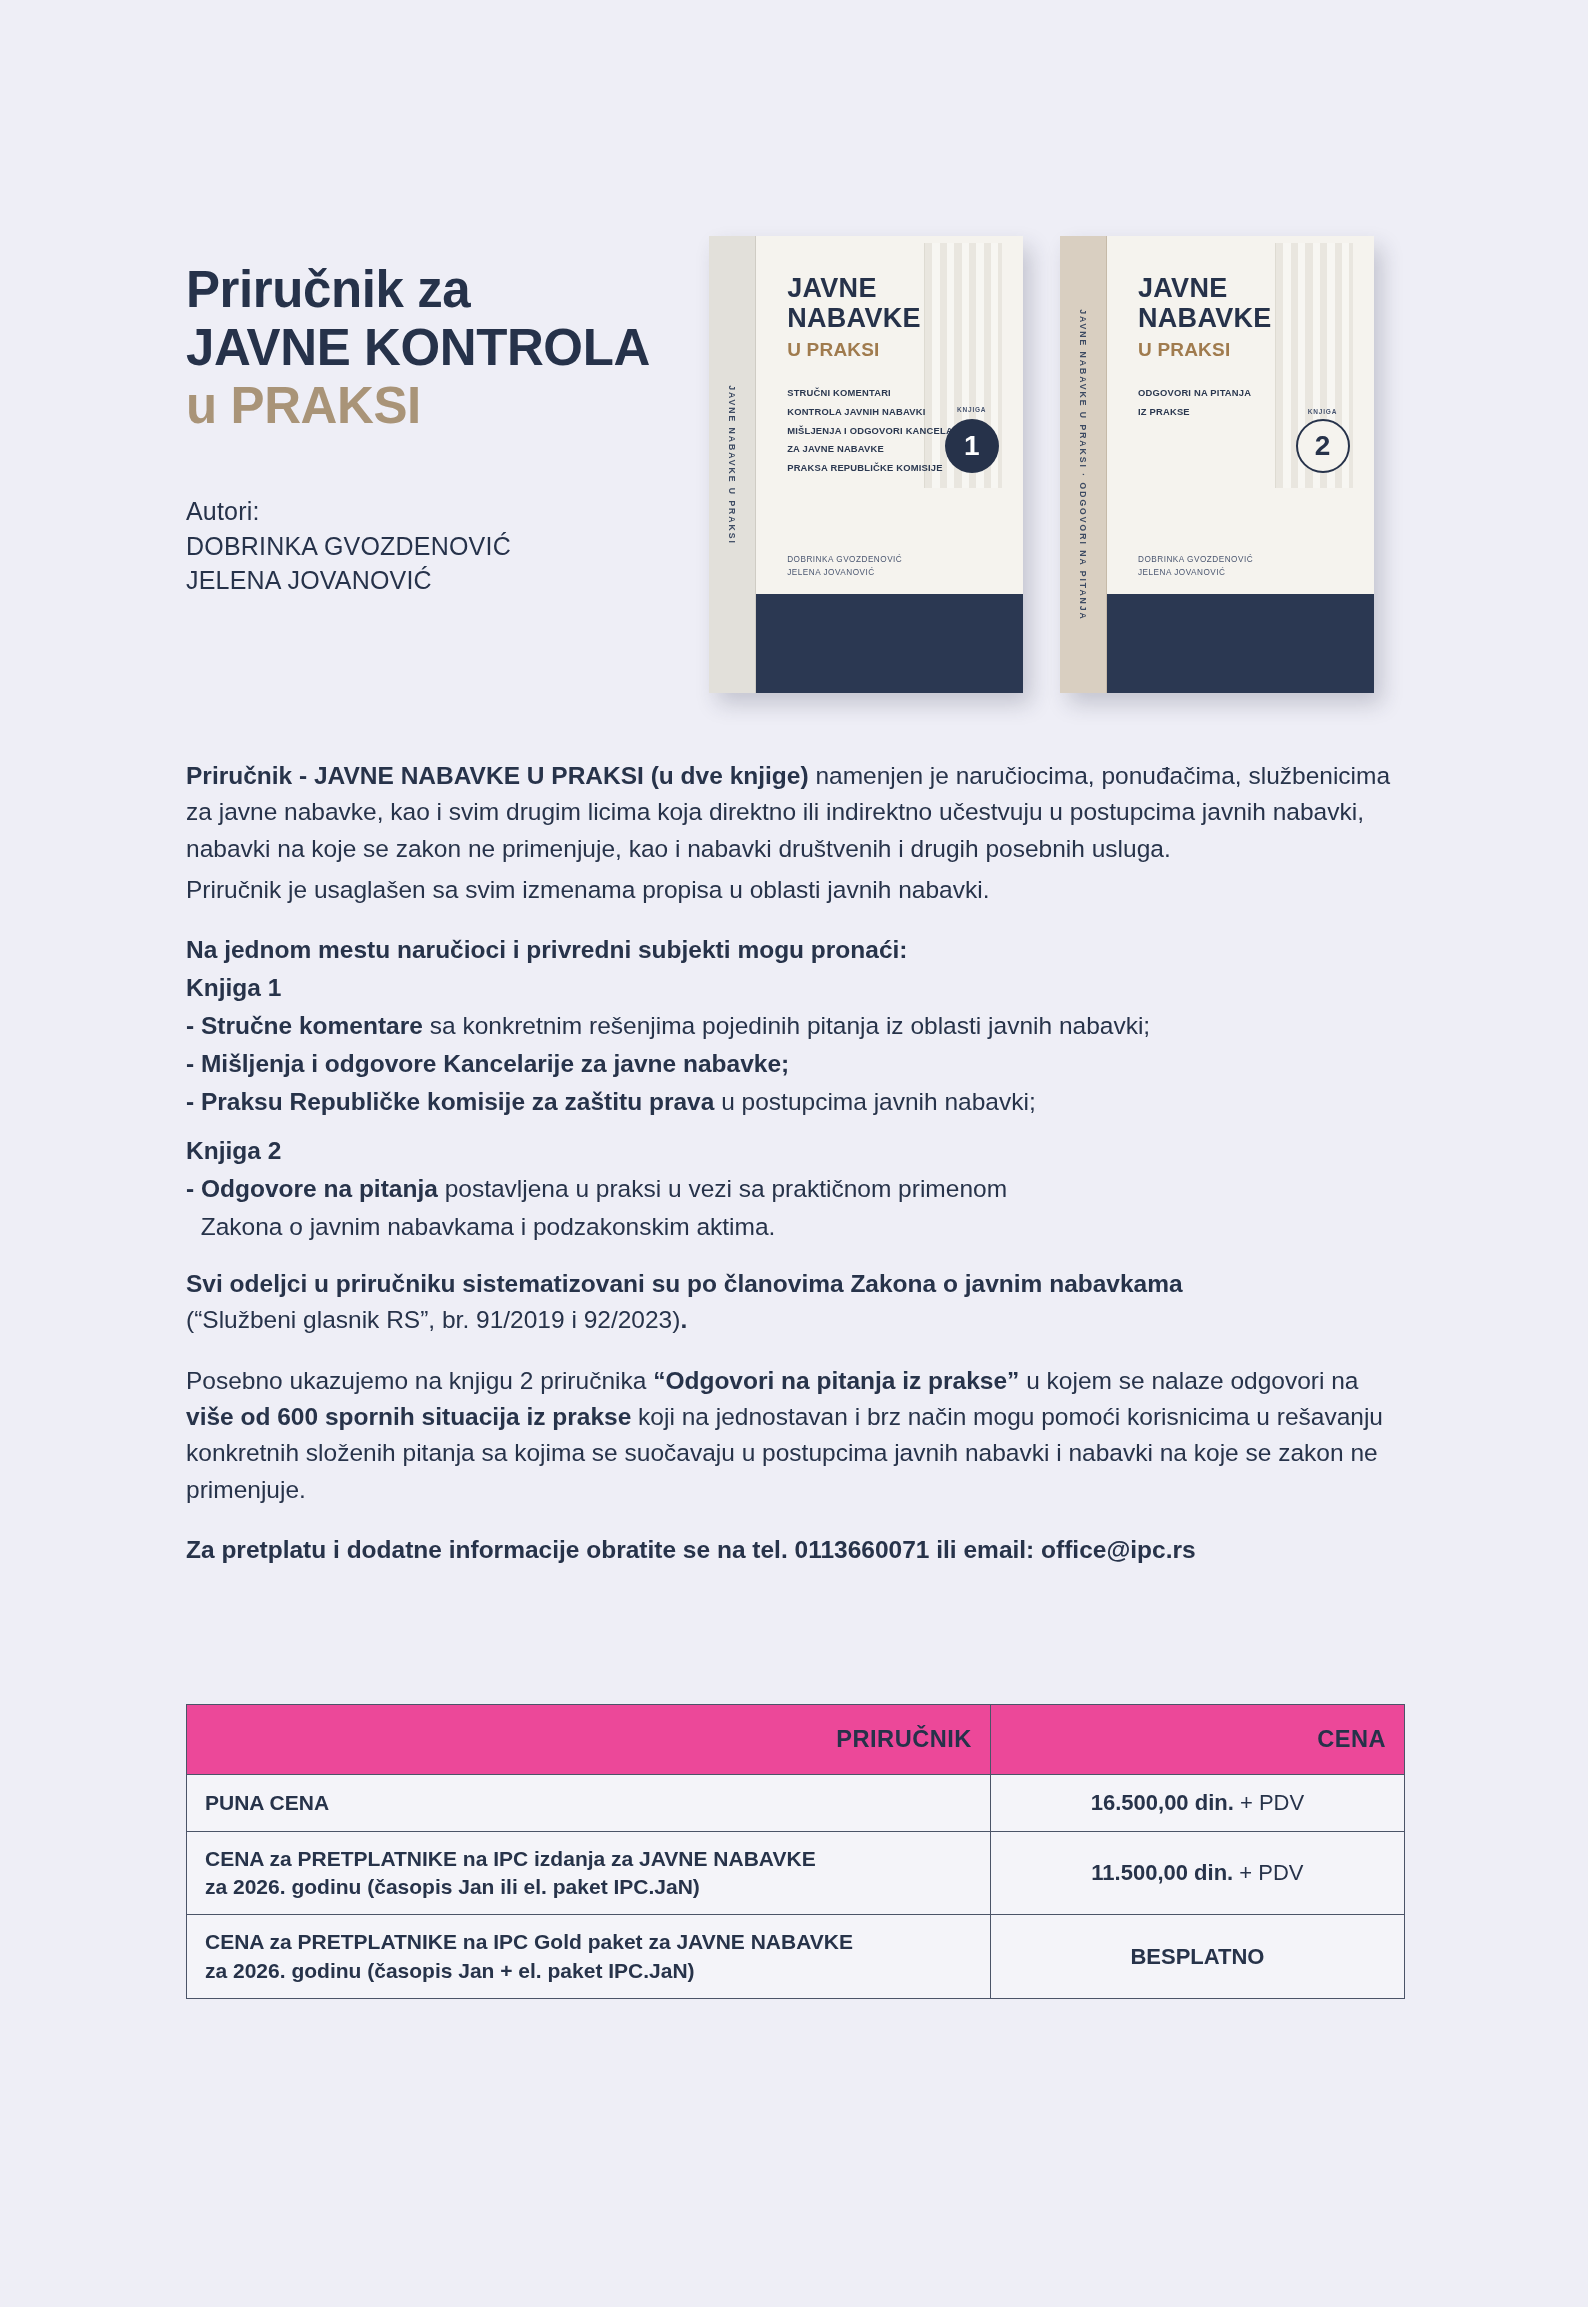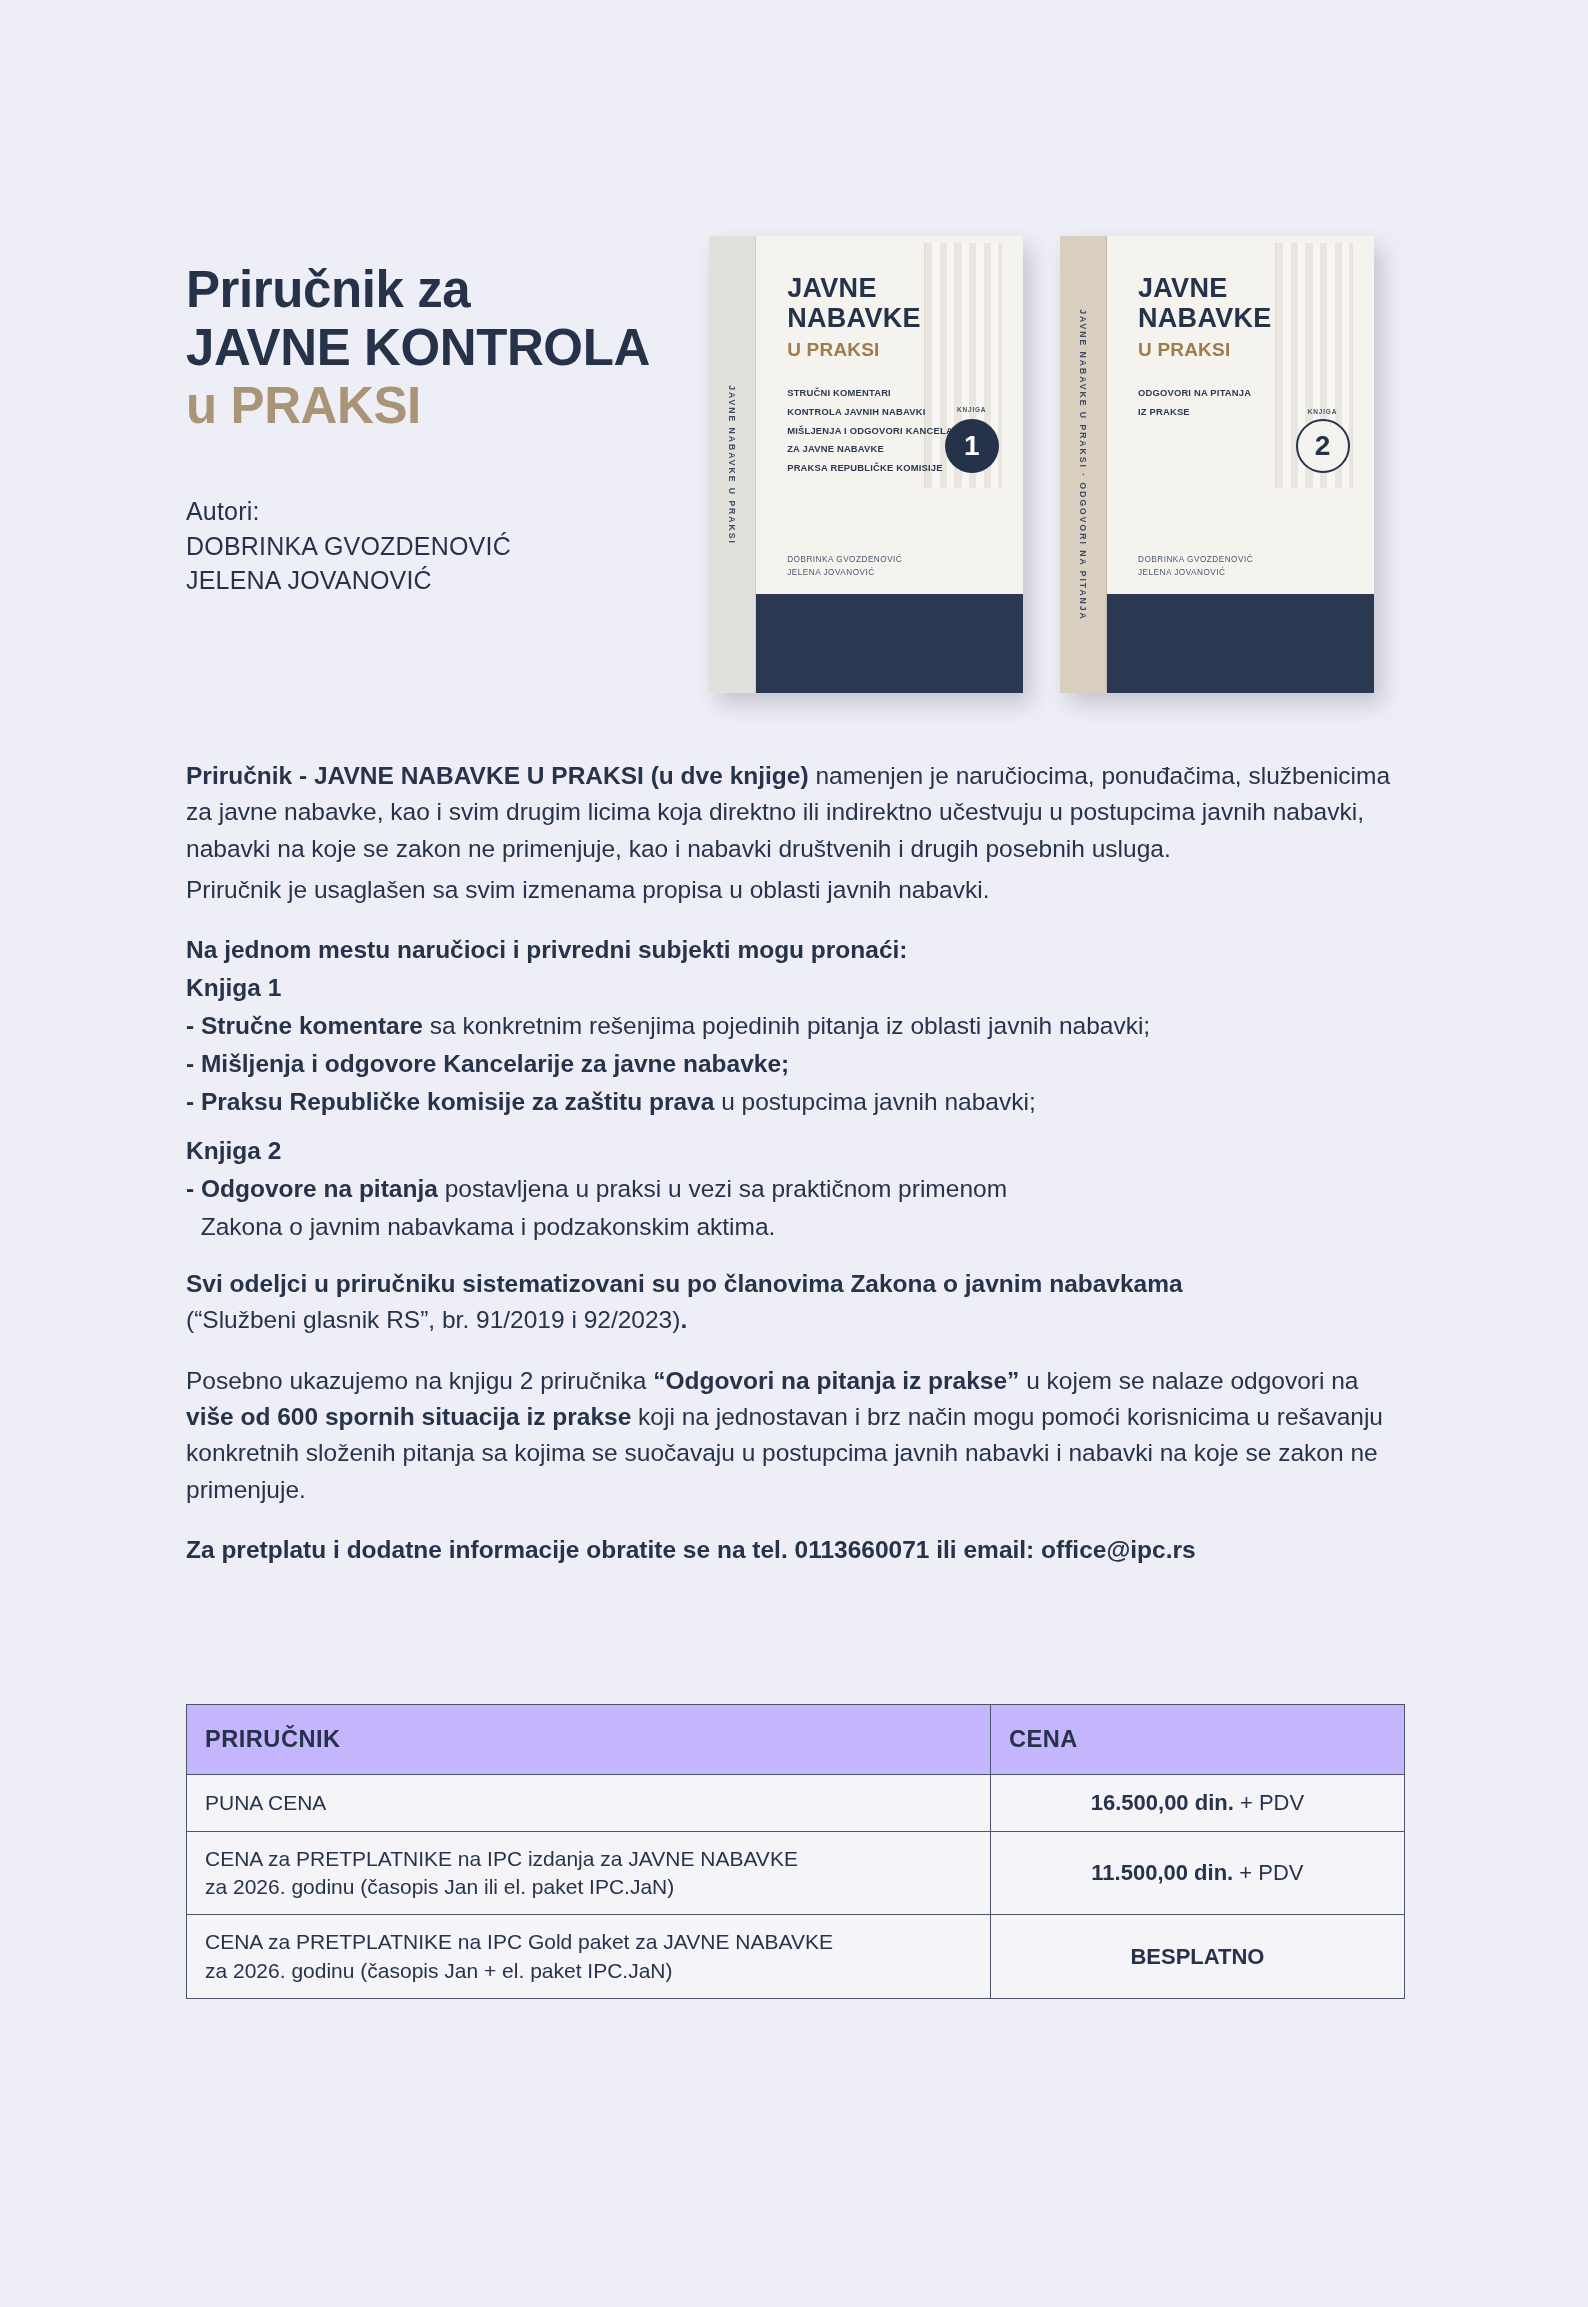--- a/index.html
+++ b/index.html
@@ -212,35 +212,35 @@
     border-collapse: collapse;
     width: 100%;
     table-layout: fixed;
   }
   th, td {
     border: 1.6px solid #4b5468;
     padding: 13px 18px;
     vertical-align: middle;
   }
   thead th {
-    background: #c4b5fd;
+    background: #ec4899;
     color: #26324a;
     font-size: 23.6px;
     font-weight: bold;
     letter-spacing: 0.5px;
-    text-align: left;
+    text-align: right;
     height: 70px;
   }
   tbody td {
     background: #f4f4f9;
     font-size: 21px;
     line-height: 1.35;
     color: #27334a;
   }
-  tbody td.name { font-weight: normal; margin-top: 20px; }
+  tbody td.name { font-weight: bold; margin-top: 20px; }
   tbody td.price {
     text-align: center;
     font-size: 22px;
   }
   tbody td.price .amount { font-weight: bold; }
   col.c1 { width: 66%; }
   col.c2 { width: 34%; }
 </style>
 </head>
 <body>

